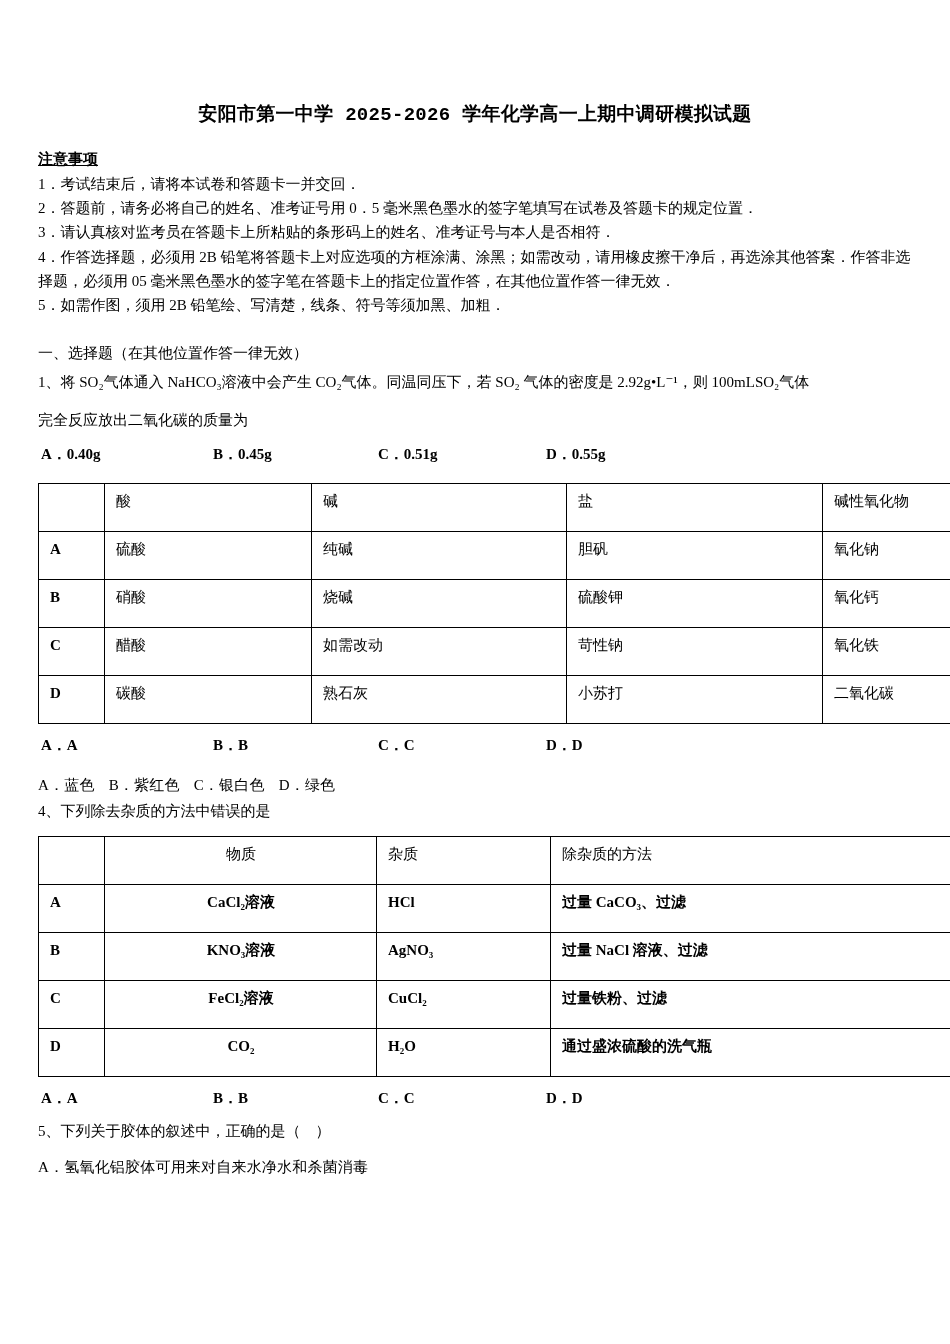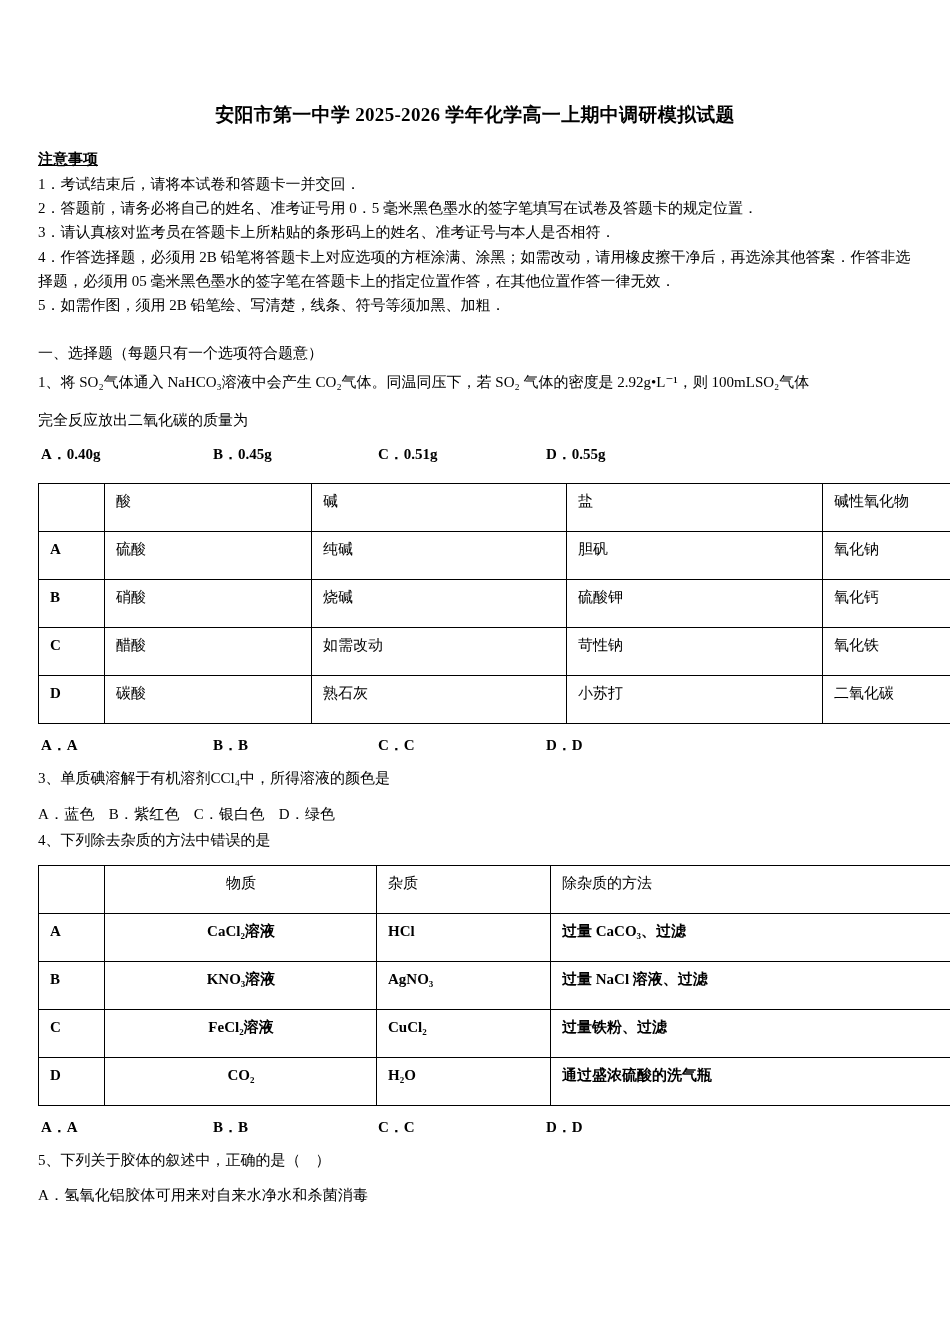--- a/index.html
+++ b/index.html
@@ -31,21 +31,21 @@
   }
 
   .doc-title {
     text-align: center;
     font-weight: bold;
     font-size: 19px;
     letter-spacing: 0.3px;
     margin-top: 103px;
     margin-bottom: 0;
     line-height: 1.3;
-    font-family: Liberation Serif, serif;
+    font-family: Liberation Mono, monospace;
   }
 
   .notice-heading {
     font-weight: bold;
     font-size: 15px;
     margin-top: 22px;
     margin-bottom: 3px;
     font-family: "Liberation Sans", "DejaVu Sans", sans-serif;
     text-decoration: underline;
   }
@@ -152,21 +152,21 @@
     <div class="notice-heading">注意事项</div>
 
     <div class="notice-list">
       <p class="notice-item">1．考试结束后，请将本试卷和答题卡一并交回．</p>
       <p class="notice-item">2．答题前，请务必将自己的姓名、准考证号用 0．5 毫米黑色墨水的签字笔填写在试卷及答题卡的规定位置．</p>
       <p class="notice-item">3．请认真核对监考员在答题卡上所粘贴的条形码上的姓名、准考证号与本人是否相符．</p>
       <p class="notice-item">4．作答选择题，必须用 2B 铅笔将答题卡上对应选项的方框涂满、涂黑；如需改动，请用橡皮擦干净后，再选涂其他答案．作答非选择题，必须用 05 毫米黑色墨水的签字笔在答题卡上的指定位置作答，在其他位置作答一律无效．</p>
       <p class="notice-item">5．如需作图，须用 2B 铅笔绘、写清楚，线条、符号等须加黑、加粗．</p>
     </div>
 
-    <div class="section-heading">一、选择题（每题只有一个选项符合题意）</div>
+    <div class="section-heading">一、选择题（在其他位置作答一律无效）</div>
 
     <div class="question">1、将 SO₂气体通入 NaHCO₃溶液中会产生 CO₂气体。同温同压下，若 SO₂ 气体的密度是 2.92g•L⁻¹，则 100mLSO₂气体</div>
     <div class="q-cont">完全反应放出二氧化碳的质量为</div>
 
     <div class="opt-row">
       <span class="opt opt-a">A．0.40g</span>
       <span class="opt opt-b">B．0.45g</span>
       <span class="opt opt-c">C．0.51g</span>
       <span class="opt opt-d">D．0.55g</span>
     </div>
@@ -212,21 +212,20 @@
       </tbody>
     </table>
 
     <div class="opt-row">
       <span class="opt opt-a">A．A</span>
       <span class="opt opt-b">B．B</span>
       <span class="opt opt-c">C．C</span>
       <span class="opt opt-d">D．D</span>
     </div>
 
-    <div class="question">3、单质碘溶解于有机溶剂CCl₄中，所得溶液的颜色是</div>
 
     <div class="opt-inline">
       <span>A．蓝色</span><span class="gap"></span><span>B．紫红色</span><span class="gap"></span><span>C．银白色</span><span class="gap"></span><span>D．绿色</span>
     </div>
 
     <div class="question">4、下列除去杂质的方法中错误的是</div>
 
     <table class="qtable t2">
       <tbody>
         <tr>

